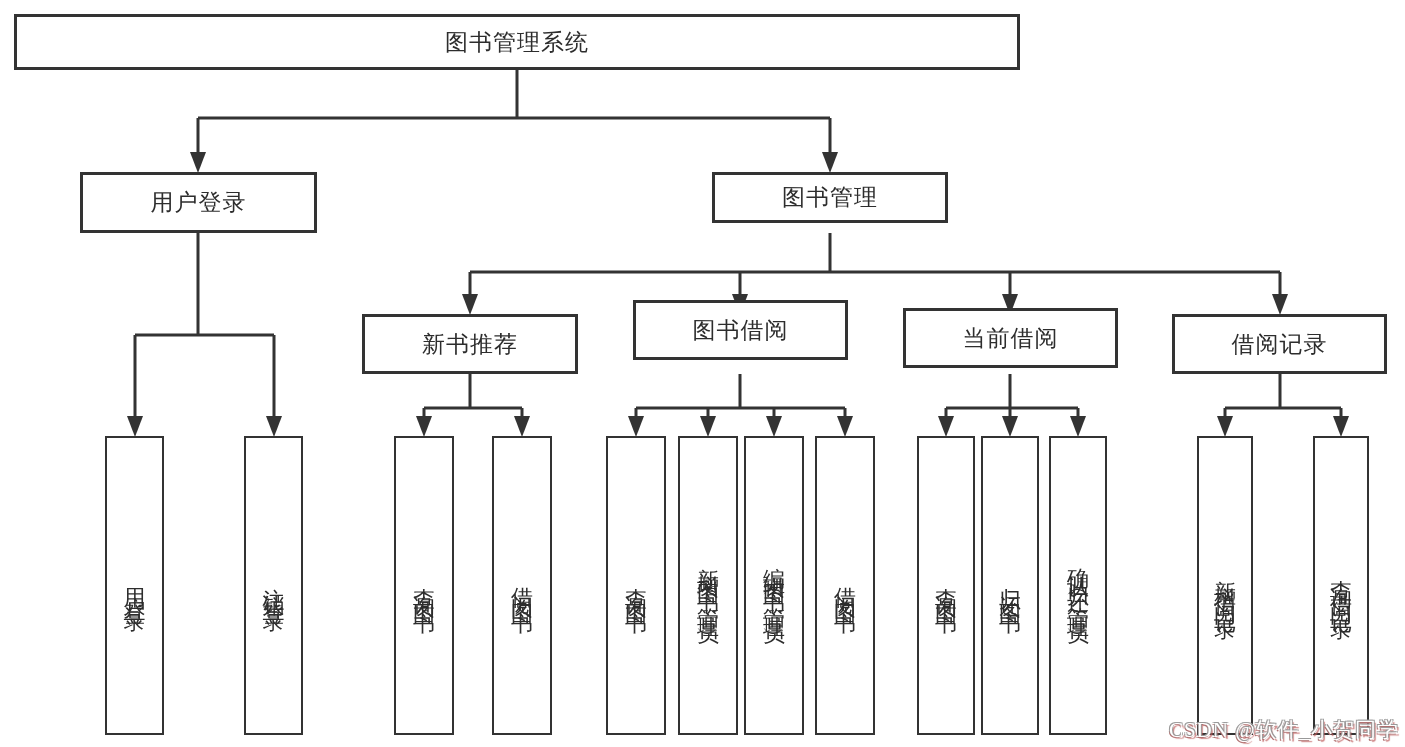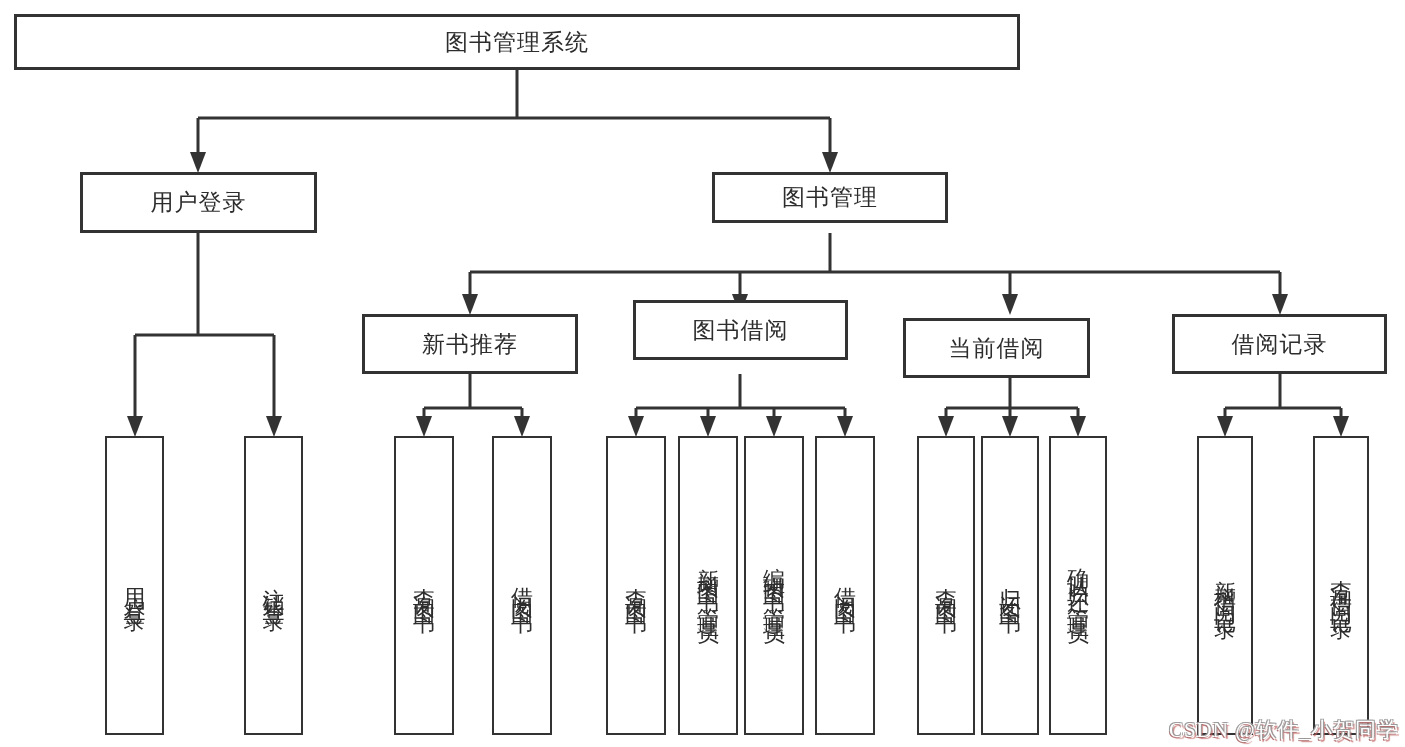--- a/index.html
+++ b/index.html
@@ -97,21 +97,21 @@
   <div class="hnode" style="left:712px;top:172px;width:236px;height:51px">
     <span>图书管理</span>
   </div>
 
   <div class="hnode" style="left:362px;top:314px;width:216px;height:60px">
     <span>新书推荐</span>
   </div>
   <div class="hnode" style="left:633px;top:300px;width:215px;height:60px">
     <span>图书借阅</span>
   </div>
-  <div class="hnode" style="left:903px;top:318px;width:187px;height:60px">
+  <div class="hnode" style="left:903px;top:308px;width:215px;height:60px">
     <span>当前借阅</span>
   </div>
   <div class="hnode" style="left:1172px;top:314px;width:215px;height:60px">
     <span>借阅记录</span>
   </div>
 
   <div class="vnode" style="left:105px;top:436px;width:59px;height:299px">
     <span class="vtext">用户登录</span>
   </div>
   <div class="vnode" style="left:244px;top:436px;width:59px;height:299px">

